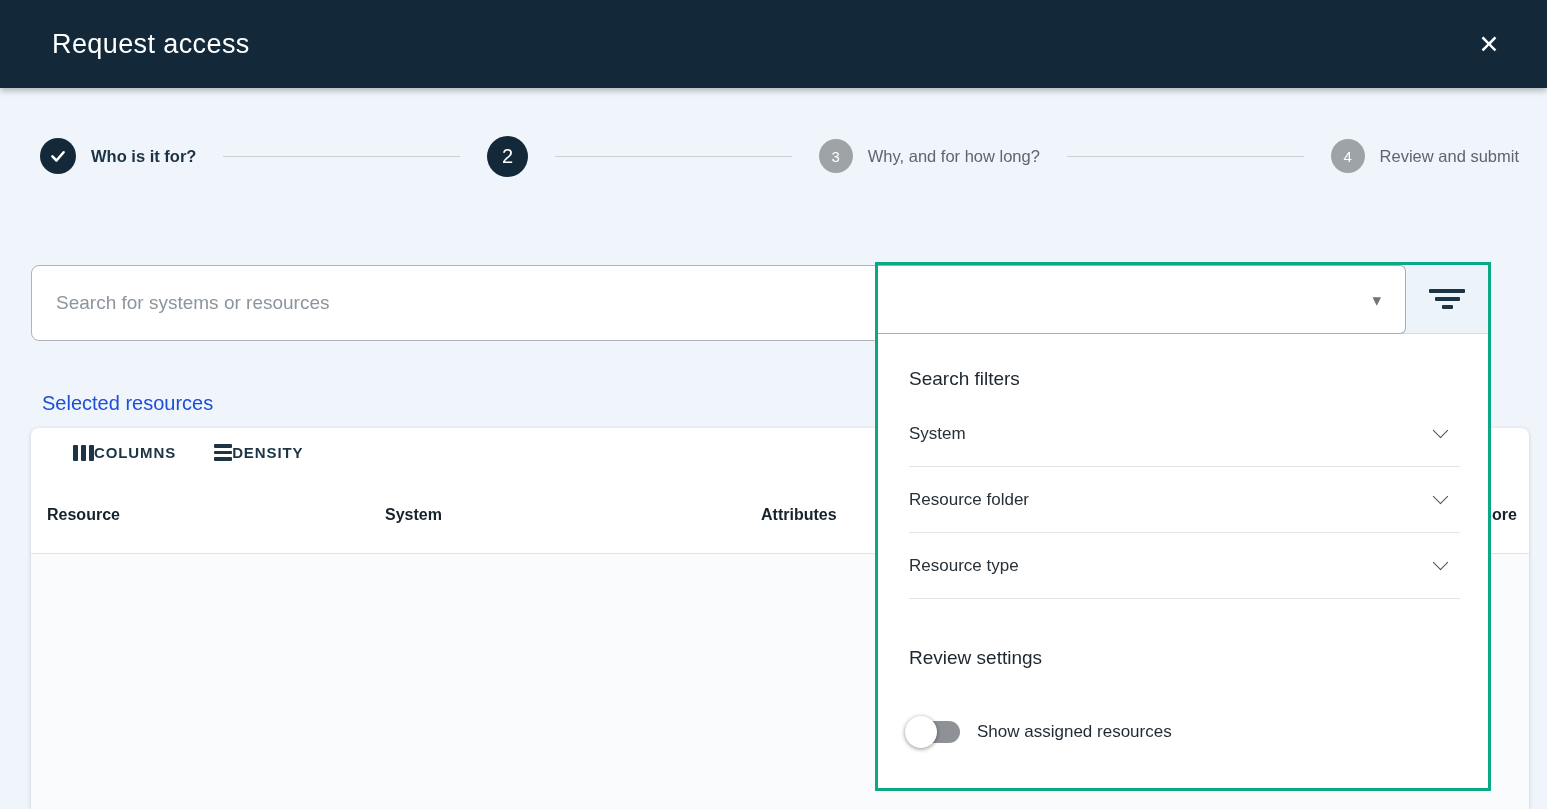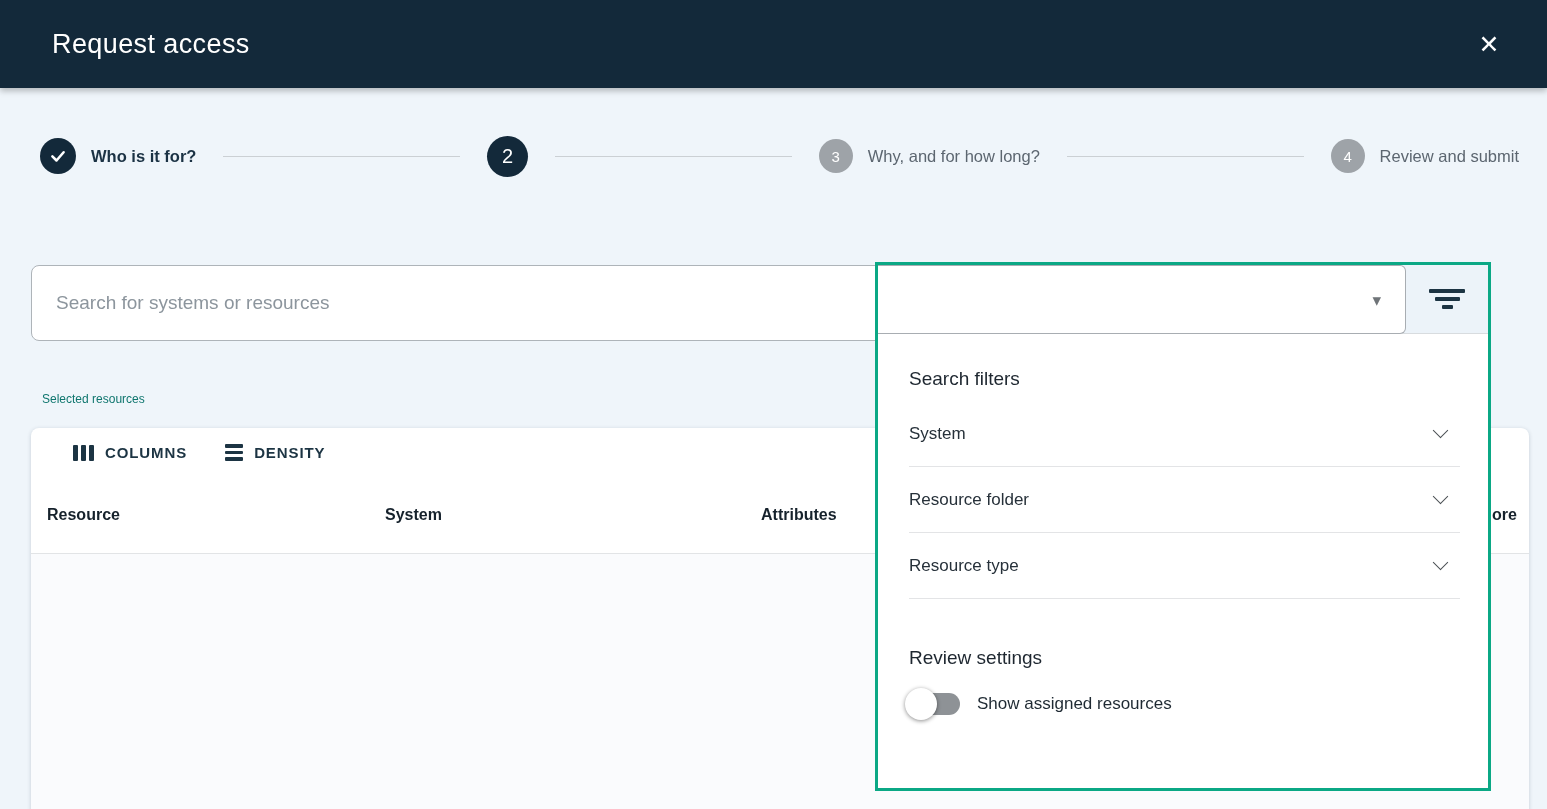--- a/index.html
+++ b/index.html
@@ -55,36 +55,36 @@
   .search-input {
     position: absolute; left: 31px; top: 265px; width: 1376px; height: 76px;
     background: #FFFFFF; border: 1px solid #AEB4B9; border-radius: 8px;
     padding: 0 24px; font-size: 19px; color: #333; outline: none;
     font-family: "Liberation Sans", sans-serif; z-index: 1;
   }
   .search-input::placeholder { color: #8C959D; opacity: 1; }
 
   .selected-label {
     position: absolute; left: 42px; top: 392px;
-    font-size: 12px; color: #0f766e; z-index: 1; text-align: center;
+    font-size: 20px; color: #1d4ed8; z-index: 1; text-align: center;
   }
 
   
   .table-card {
     position: absolute; left: 31px; top: 428px; width: 1498px; height: 390px;
     background: #FFFFFF; border-radius: 8px 8px 0 0;
     box-shadow: 0 1px 4px rgba(16,36,54,.18);
     z-index: 1;
   }
   .table-toolbar {
     position: absolute; left: 42px; top: 16px;
     display: flex; align-items: center; gap: 38px;
   }
   .tbl-btn {
-    display: flex; align-items: center; gap: 11px;
+    display: flex; align-items: center; 
     border: none; background: transparent; cursor: pointer;
     color: #1C3443; font-size: 15px; font-weight: 600; letter-spacing: .06em;
     font-family: "Liberation Sans", sans-serif;
   }
   .columns-ico { display: flex; gap: 3px; }
   .columns-ico i { display: block; width: 5px; height: 16px; background: #1C3443; border-radius: 1px; }
   .density-ico { display: flex; flex-direction: column; gap: 3px; }
   .density-ico i { display: block; width: 18px; height: 3.5px; background: #1C3443; border-radius: 1px; }
 
   .tbl-head-cell {
@@ -136,21 +136,21 @@
     height: 66px; display: flex; align-items: center; justify-content: space-between;
     border-bottom: 1px solid #E3E4E6; cursor: pointer;
   }
   .filter-row-label { font-size: 17px; color: #27313A; }
   .chev {
     width: 11px; height: 11px; margin-right: 14px; margin-top: -6px;
     border-right: 1.6px solid #4A4F54; border-bottom: 1.6px solid #4A4F54;
     transform: rotate(45deg); flex: none;
   }
   .title-settings { margin-top: 48px; }
-  .toggle-row { margin-top: 24px; display: flex; align-items: center; }
+  .toggle-row { margin-top: 52px; display: flex; align-items: center; }
   .switch { position: relative; width: 51px; height: 22px; flex: none; cursor: pointer; }
   .switch-track { position: absolute; left: 0; top: 0; width: 51px; height: 22px; background: #8E9296; border-radius: 11px; }
   .switch-knob {
     position: absolute; left: -4px; top: -5px; width: 32px; height: 32px;
     background: #FFFFFF; border-radius: 50%;
     box-shadow: 0 1px 4px rgba(0,0,0,.45);
   }
   .toggle-label { margin-left: 17px; font-size: 17px; color: #1F2A33; }
 </style>
 </head>

